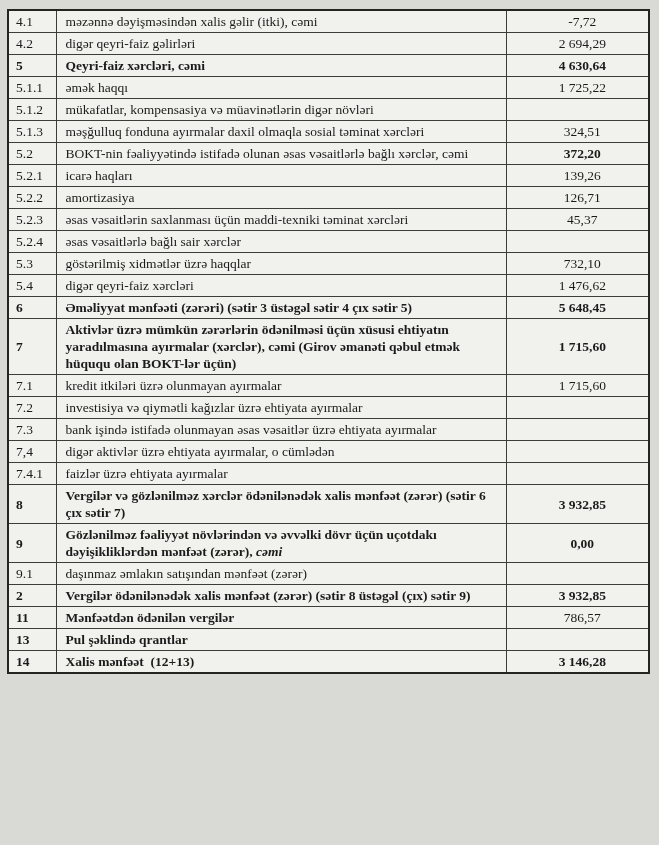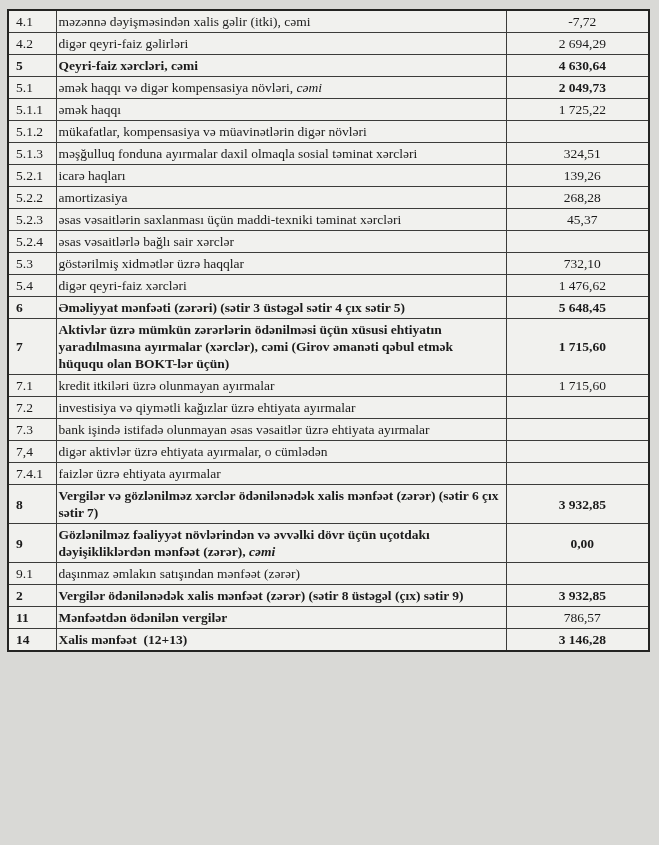--- a/index.html
+++ b/index.html
@@ -35,21 +35,21 @@
   col.c-label { width: 450px; }
   col.c-value { width: 143px; }
   td {
     border: 1px solid var(--border);
     font-size: 13.5px;
     line-height: 1.26;
     padding: 2px 6px;
     vertical-align: middle;
   }
   td.num   { padding-left: 7px; }
-  td.label { padding-left: 2px; }
+  td.label { padding-left: 9px; }
   td.value { text-align: center; padding-left: 16px; }
   tr.b td.num, tr.b td.label { font-weight: bold; }
   tr.vb td.value { font-weight: bold; margin-left: 24px; }
   tr td i { font-style: italic; font-weight: normal; }
   tr.b td i { font-weight: bold; }
   tr { height: 22px; }
 </style>
 </head>
 <body>
 
@@ -69,49 +69,49 @@
         <tr>
           <td class="num">4.2</td>
           <td class="label">digər qeyri-faiz gəlirləri</td>
           <td class="value">2 694,29</td>
         </tr>
         <tr class="b vb">
           <td class="num">5</td>
           <td class="label">Qeyri-faiz xərcləri, cəmi</td>
           <td class="value">4 630,64</td>
         </tr>
-        <tr class="vb">
-          <td class="num">5.1</td>
-          <td class="label">əmək haqqı və digər kompensasiya növləri, <i>cəmi</i></td>
-          <td class="value">2 049,73</td>
-        </tr>
         <tr>
           <td class="num">5.1.1</td>
           <td class="label">əmək haqqı</td>
           <td class="value">1 725,22</td>
         </tr>
         <tr>
           <td class="num">5.1.2</td>
           <td class="label">mükafatlar, kompensasiya və müavinətlərin digər növləri</td>
           <td class="value"></td>
         </tr>
         <tr>
           <td class="num">5.1.3</td>
           <td class="label">məşğulluq fonduna ayırmalar daxil olmaqla sosial təminat xərcləri</td>
           <td class="value">324,51</td>
         </tr>
+        <tr class="vb">
+          <td class="num">5.2</td>
+          <td class="label">BOKT-nin fəaliyyətində istifadə olunan əsas vəsaitlərlə bağlı xərclər, cəmi</td>
+          <td class="value">372,20</td>
+        </tr>
         <tr>
           <td class="num">5.2.1</td>
           <td class="label">icarə haqları</td>
           <td class="value">139,26</td>
         </tr>
         <tr>
           <td class="num">5.2.2</td>
           <td class="label">amortizasiya</td>
-          <td class="value">268,28</td>
+          <td class="value">126,71</td>
         </tr>
         <tr>
           <td class="num">5.2.3</td>
           <td class="label">əsas vəsaitlərin saxlanması üçün maddi-texniki təminat xərcləri</td>
           <td class="value">45,37</td>
         </tr>
         <tr>
           <td class="num">5.2.4</td>
           <td class="label">əsas vəsaitlərlə bağlı sair xərclər</td>
           <td class="value"></td>
@@ -178,20 +178,25 @@
         </tr>
         <tr class="b vb">
           <td class="num">2</td>
           <td class="label">Vergilər ödənilənədək xalis mənfəət (zərər) (sətir 8 üstəgəl (çıx) sətir 9)</td>
           <td class="value">3 932,85</td>
         </tr>
         <tr class="b">
           <td class="num">11</td>
           <td class="label">Mənfəətdən ödənilən vergilər</td>
           <td class="value">786,57</td>
+        </tr>
+        <tr class="b">
+          <td class="num">13</td>
+          <td class="label">Pul şəklində qrantlar</td>
+          <td class="value"></td>
         </tr>
         <tr class="b vb">
           <td class="num">14</td>
           <td class="label">Xalis mənfəət&nbsp; (12+13)</td>
           <td class="value">3 146,28</td>
         </tr>
       </tbody>
   </table>
 </div>
 

